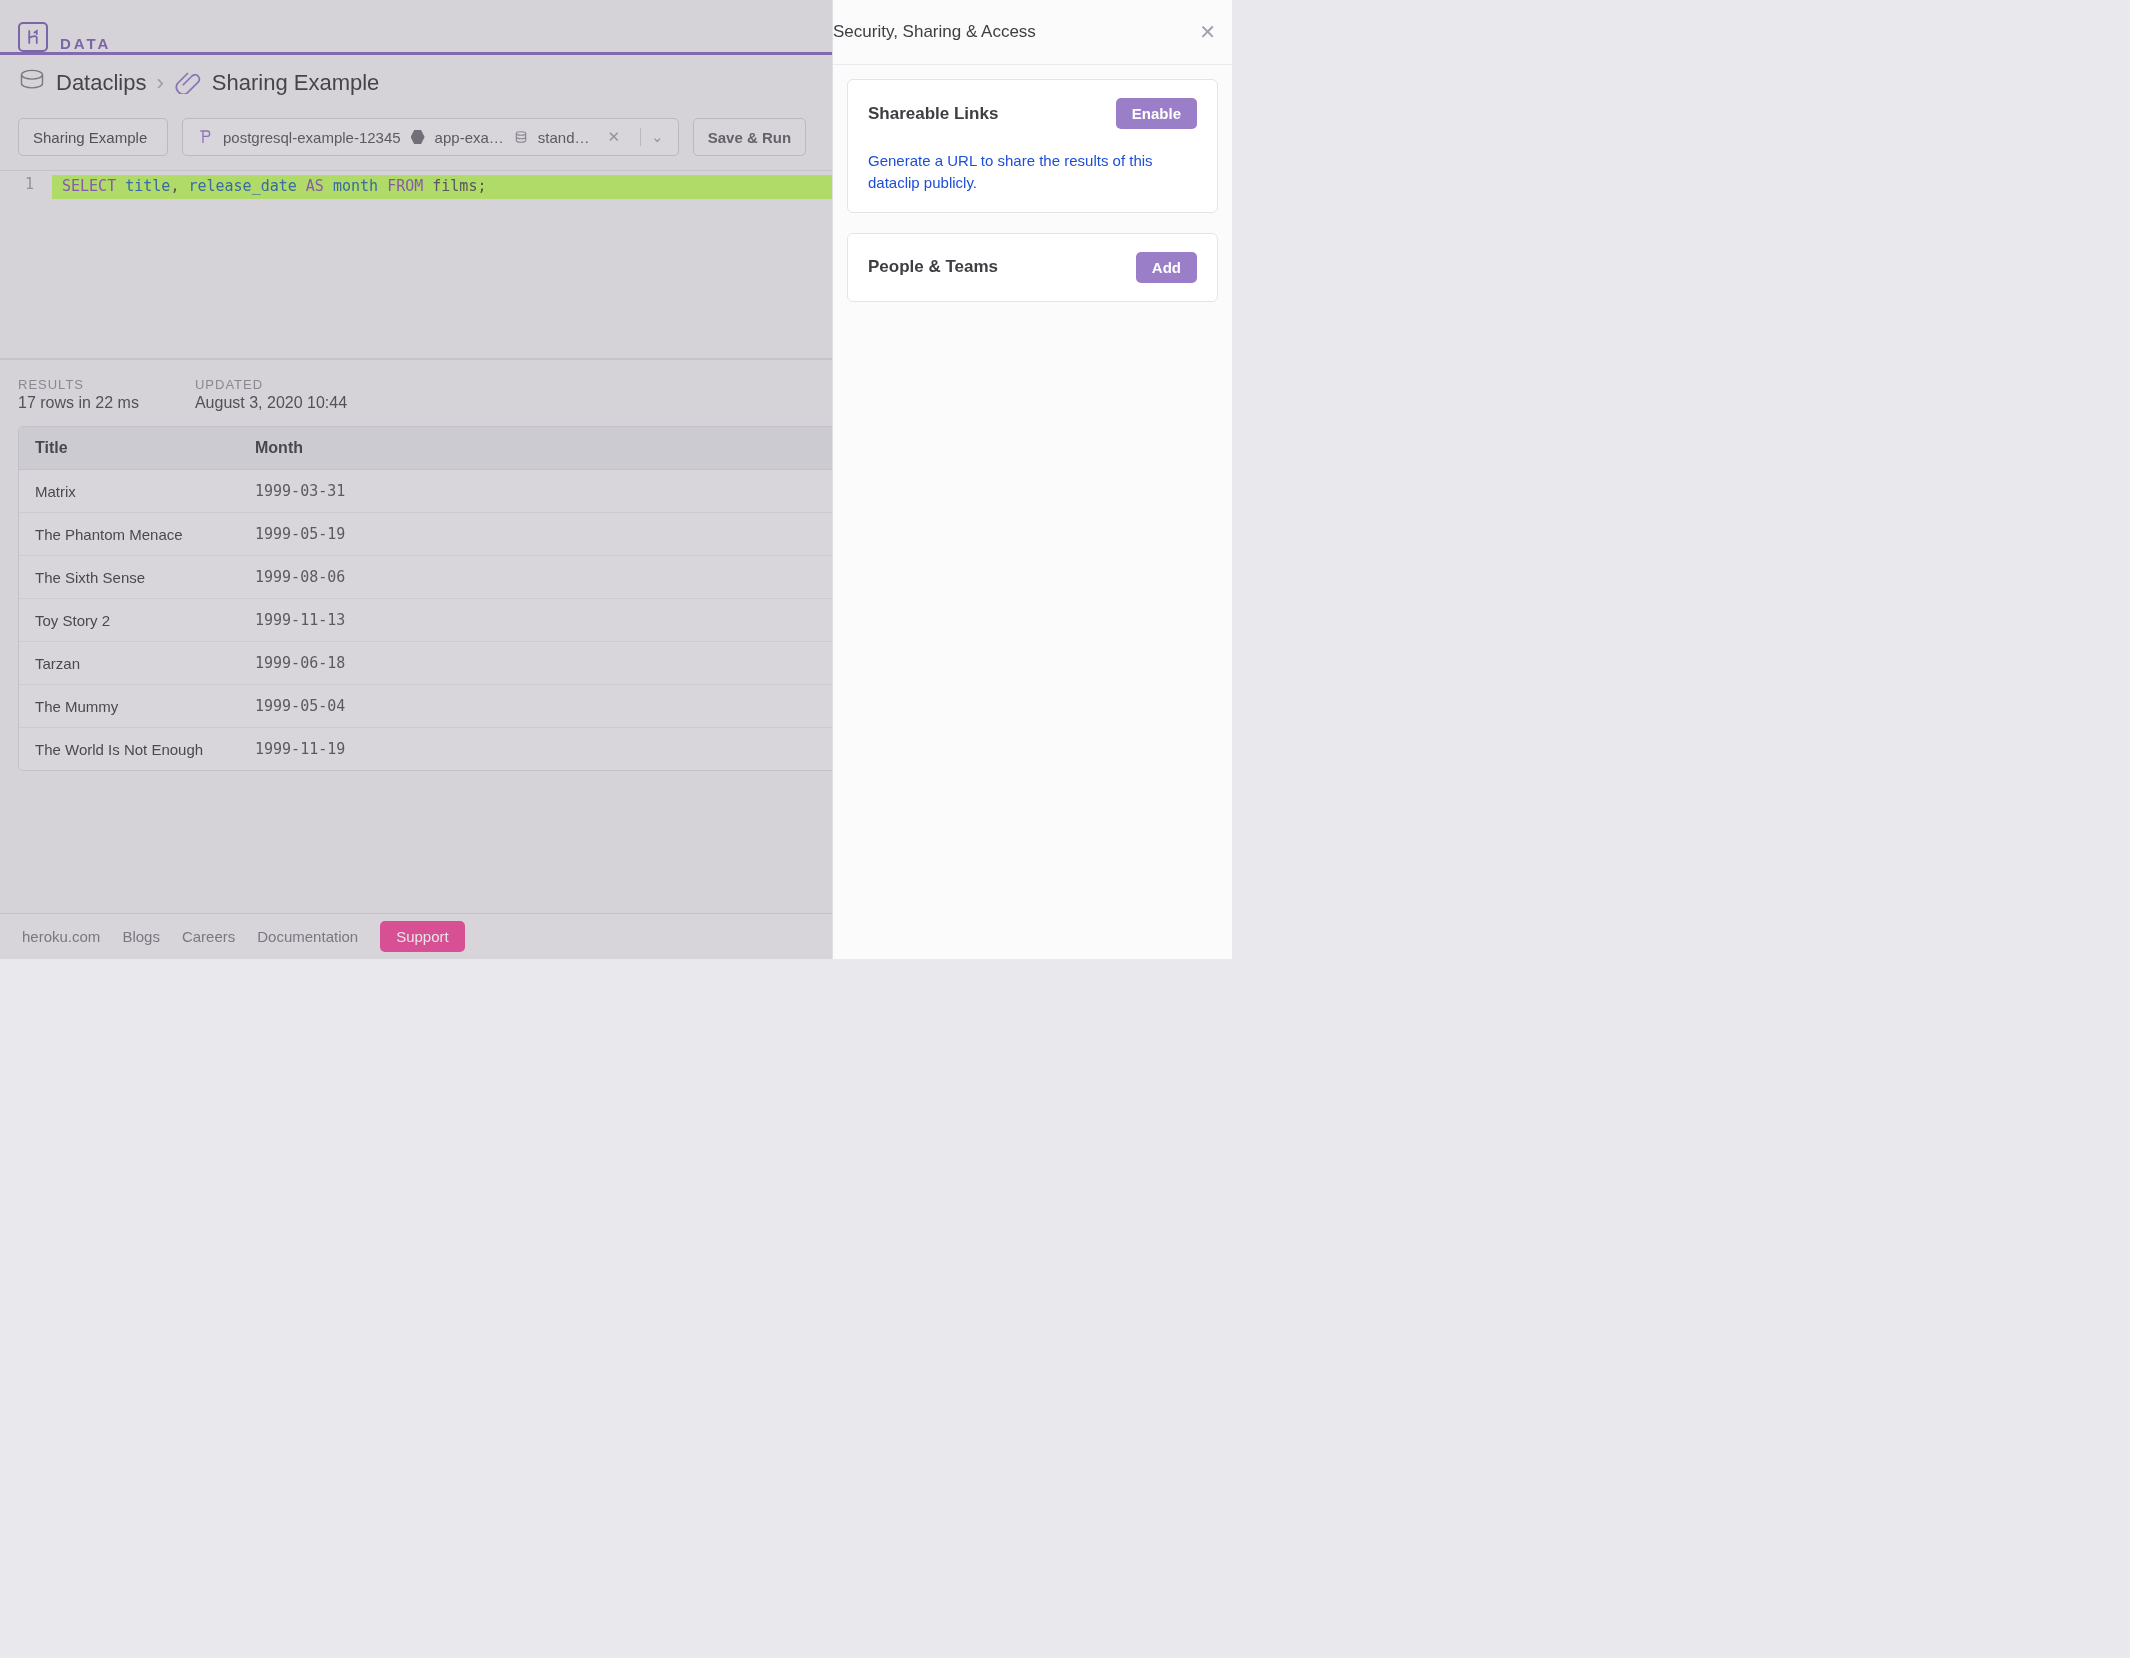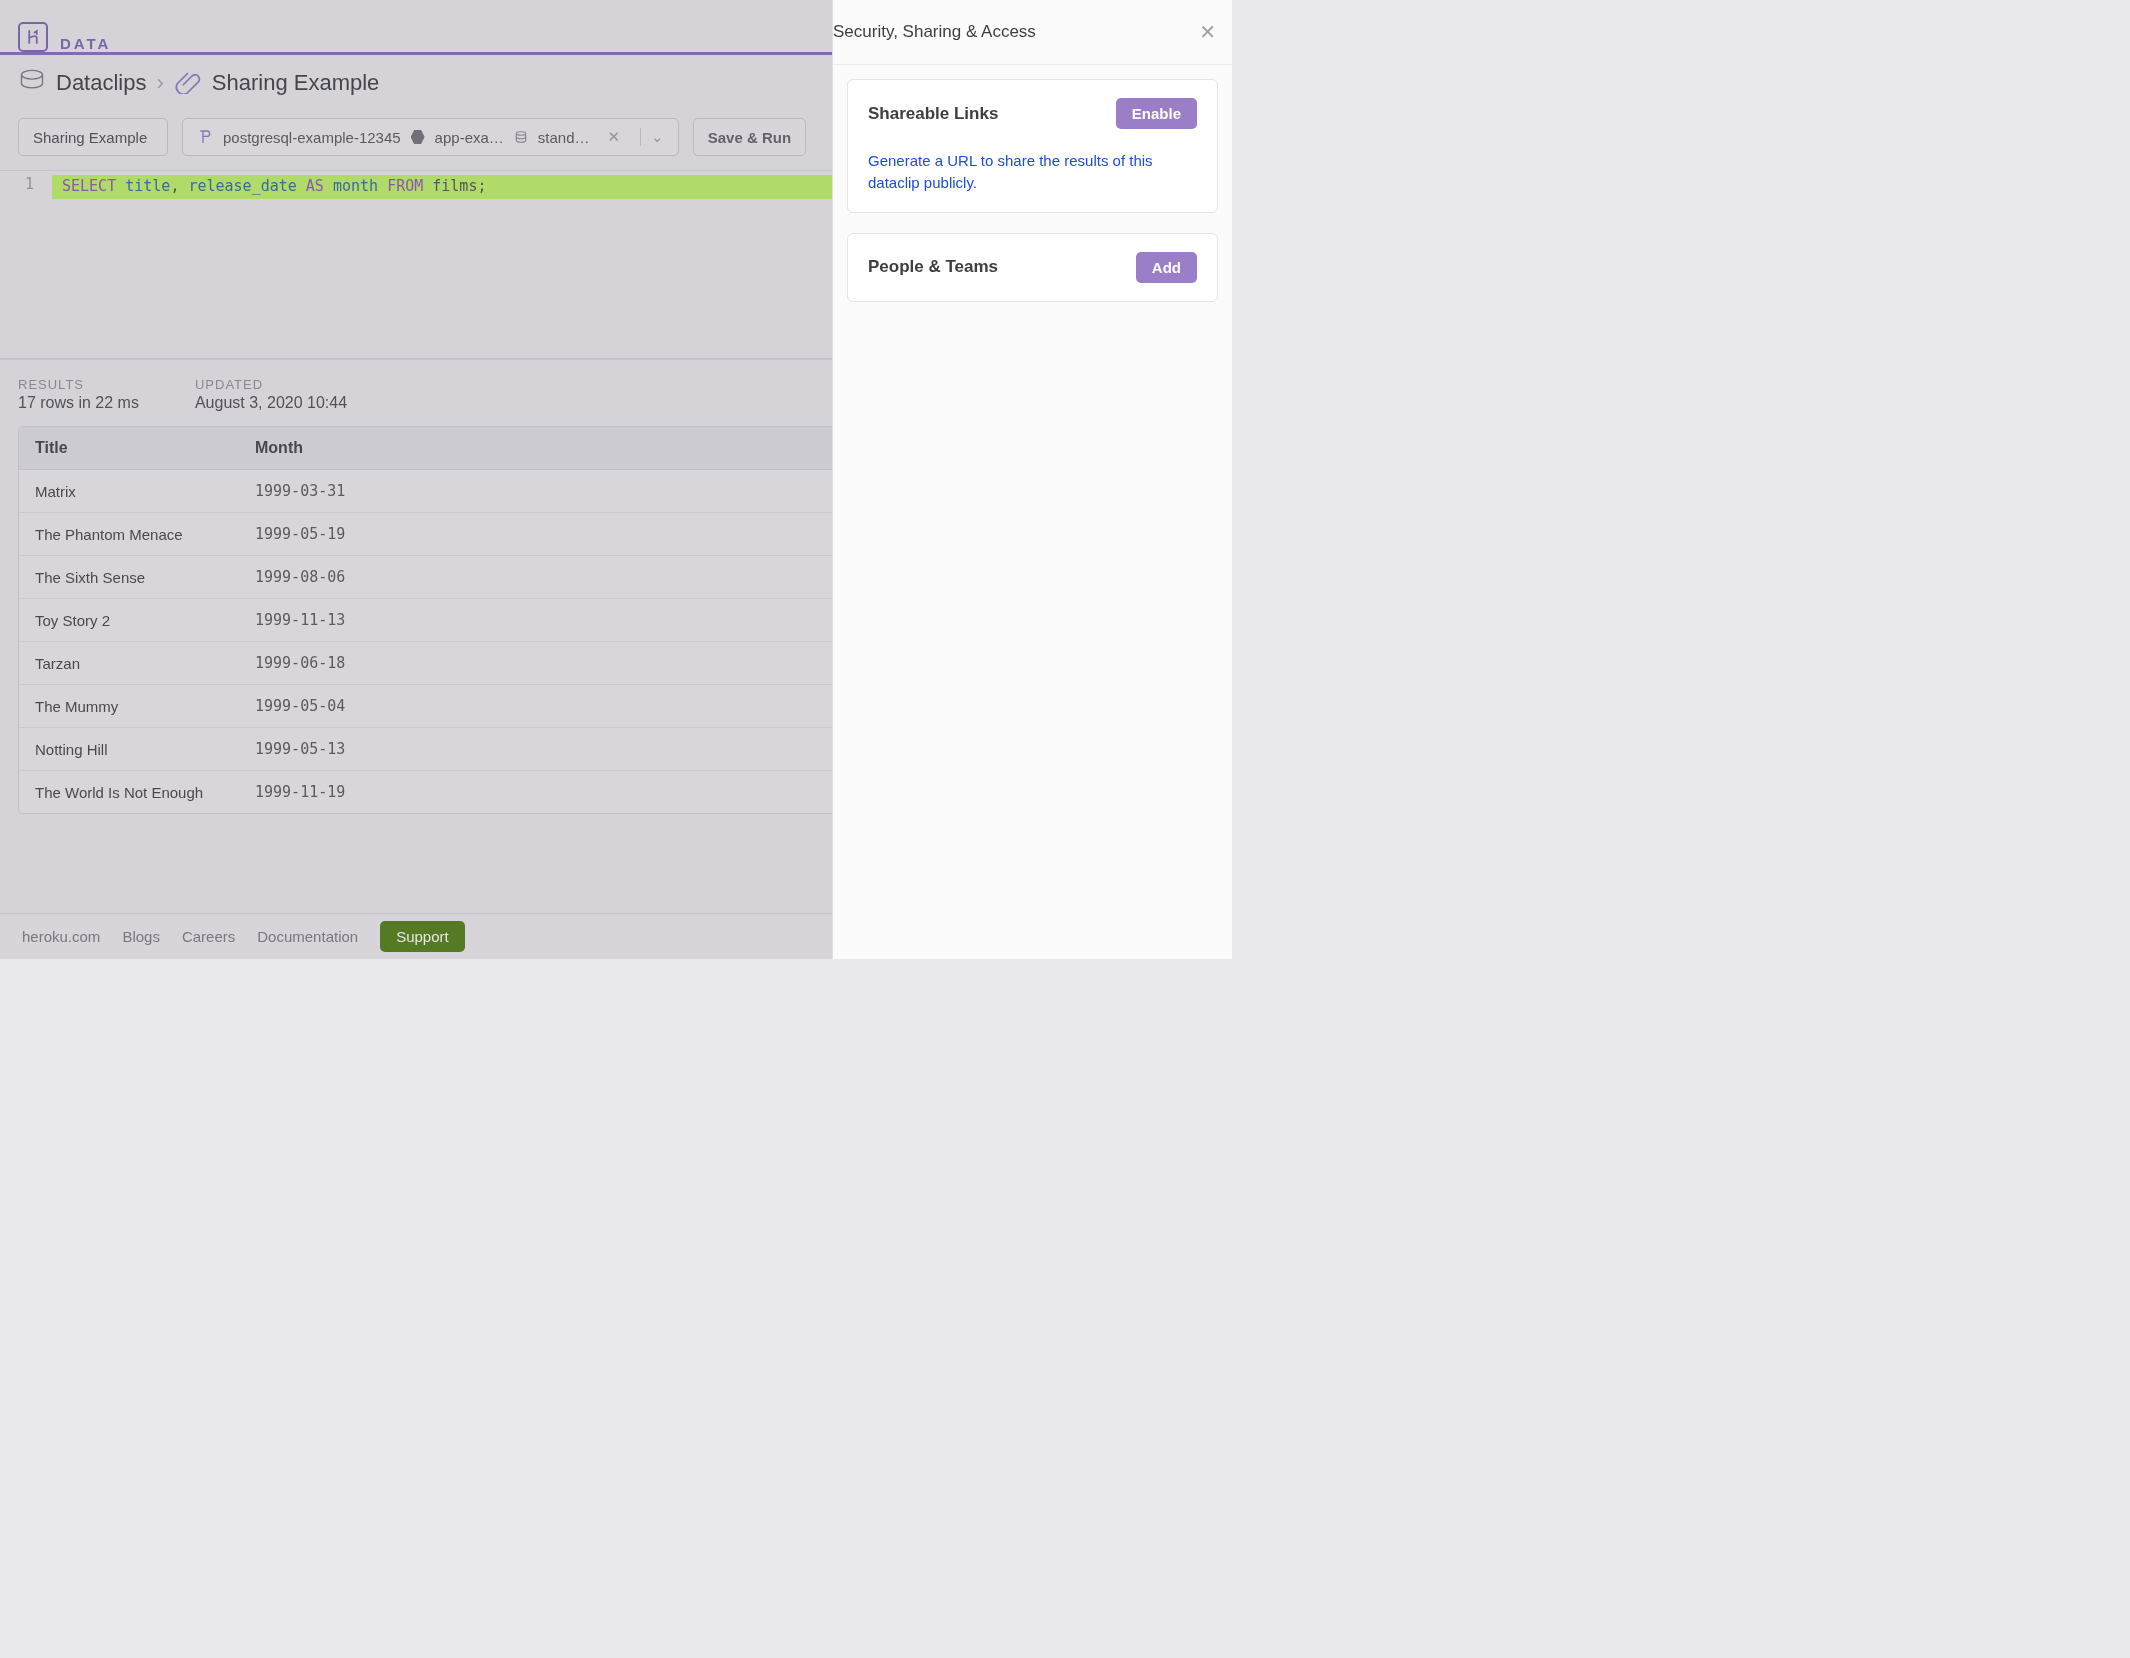--- a/index.html
+++ b/index.html
@@ -192,21 +192,21 @@
   .footer {
     position:absolute; left:0; right:0; bottom:0;
     height:46px;
     border-top:1px solid #d3d1da;
     background:#eceaee;
     display:flex; align-items:center;
     padding:0 22px; gap:22px;
     font-size:15px; color:#7a7882;
   }
   .support-btn {
-    background:#4d7c0f; color:#fff; border-radius:5px;
+    background:#ec4899; color:#fff; border-radius:5px;
     padding:7px 16px; font-size:15px;
   }
   .footer-right { margin-left:auto; color:#7a7882; }
 
   
   .dim {
     position:absolute; inset:0;
     background:rgba(120,118,128,0.18);
     pointer-events:none;
   }
@@ -392,24 +392,20 @@
         </tr>
         <tr>
           <td>Tarzan</td>
           <td class="mono">1999-06-18</td>
         </tr>
         <tr>
           <td>The Mummy</td>
           <td class="mono">1999-05-04</td>
         </tr>
         <tr>
-          <td>Notting Hill</td>
-          <td class="mono">1999-05-13</td>
-        </tr>
-        <tr>
           <td>The World Is Not Enough</td>
           <td class="mono">1999-11-19</td>
         </tr>
       </tbody>
   </table>
 </div>
 
 <div class="footer">
   <span>heroku.com</span>
   <span>Blogs</span>

